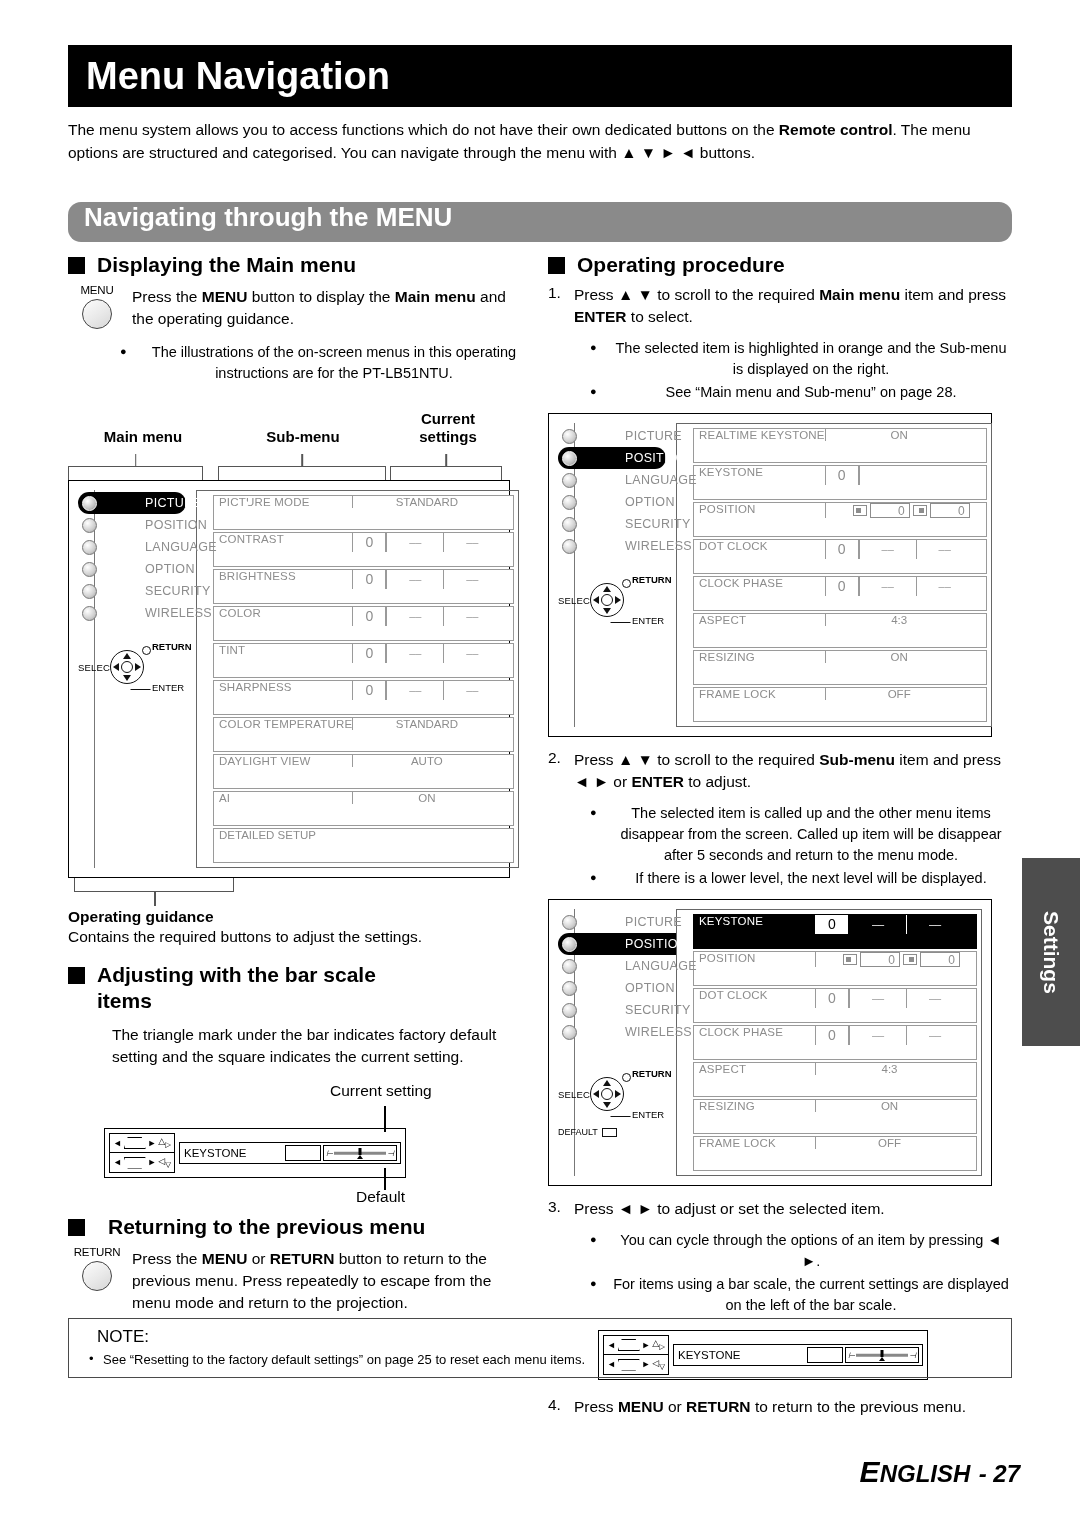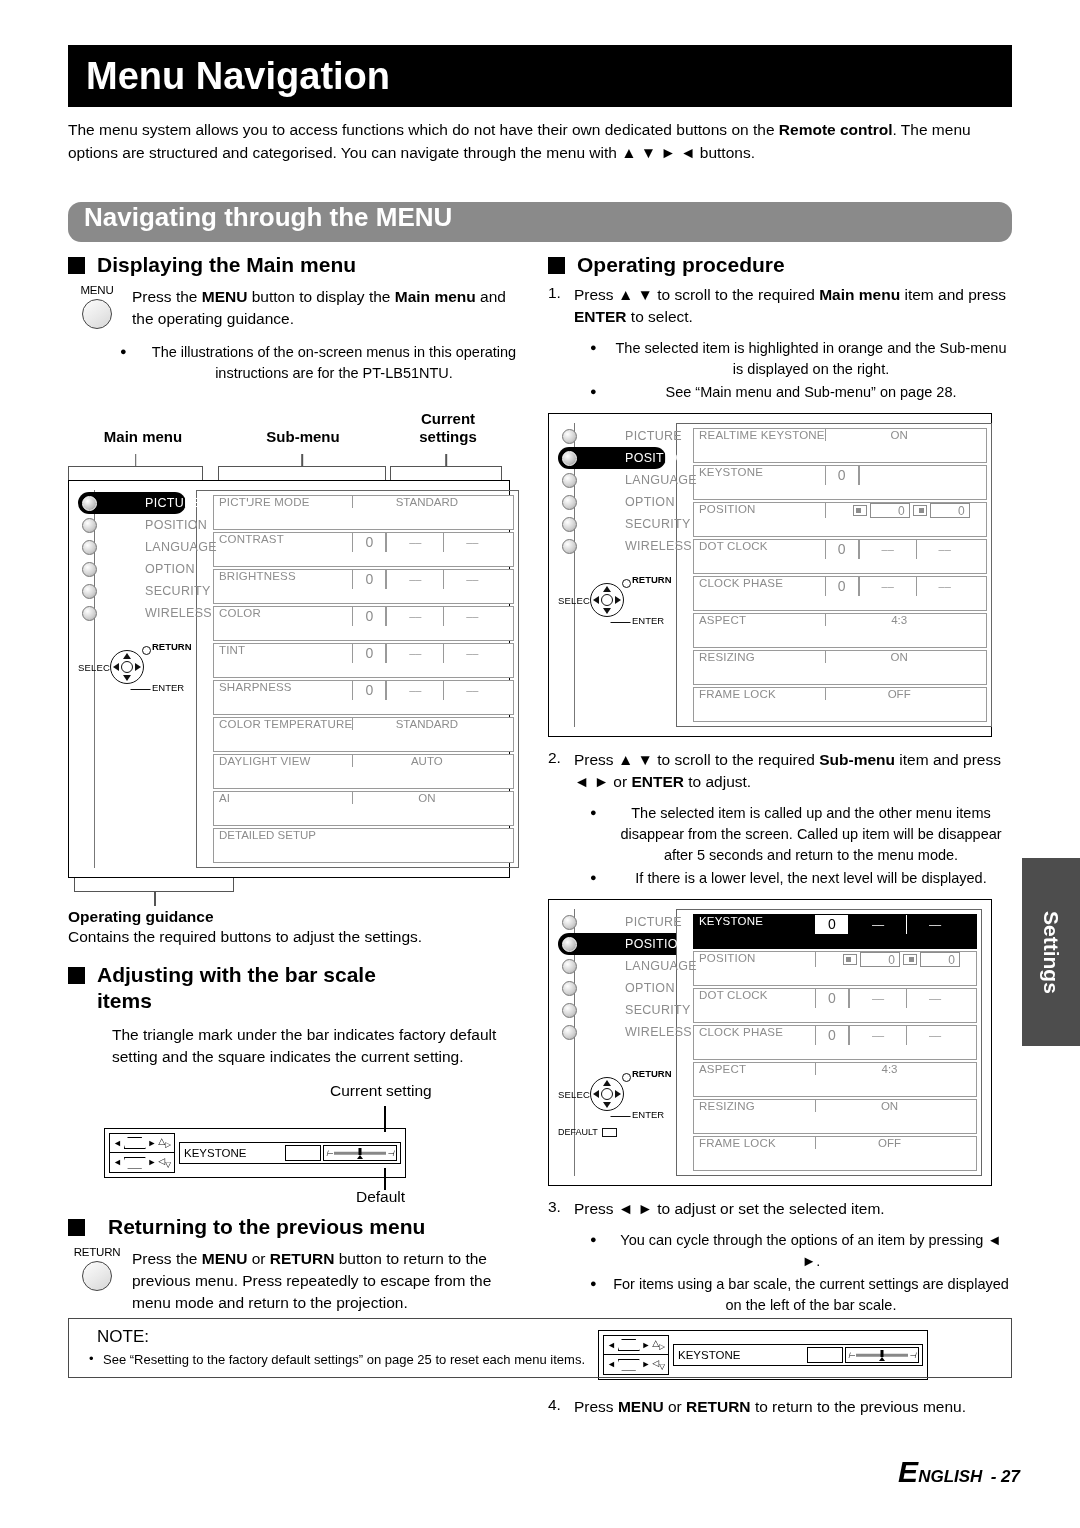--- a/index.html
+++ b/index.html
@@ -298,21 +298,21 @@
     color: #fff; font-size: 21px; font-weight: bold;
     writing-mode: vertical-rl; text-orientation: mixed;
   }
 
   
   .footer {
     position: absolute; right: 60px; top: 1455px;
     font-size: 30px; font-style: italic; font-weight: bold;
     font-family: "Liberation Sans", sans-serif;
   }
-  .footer .small-caps { font-size: 17px; }
+  .footer .small-caps { font-size: 24px; }
 </style>
 </head>
 <body>
 
 <div class="page">
 
   <div class="title-bar">
     <div class="title-text">Menu Navigation</div>
   </div>
 

